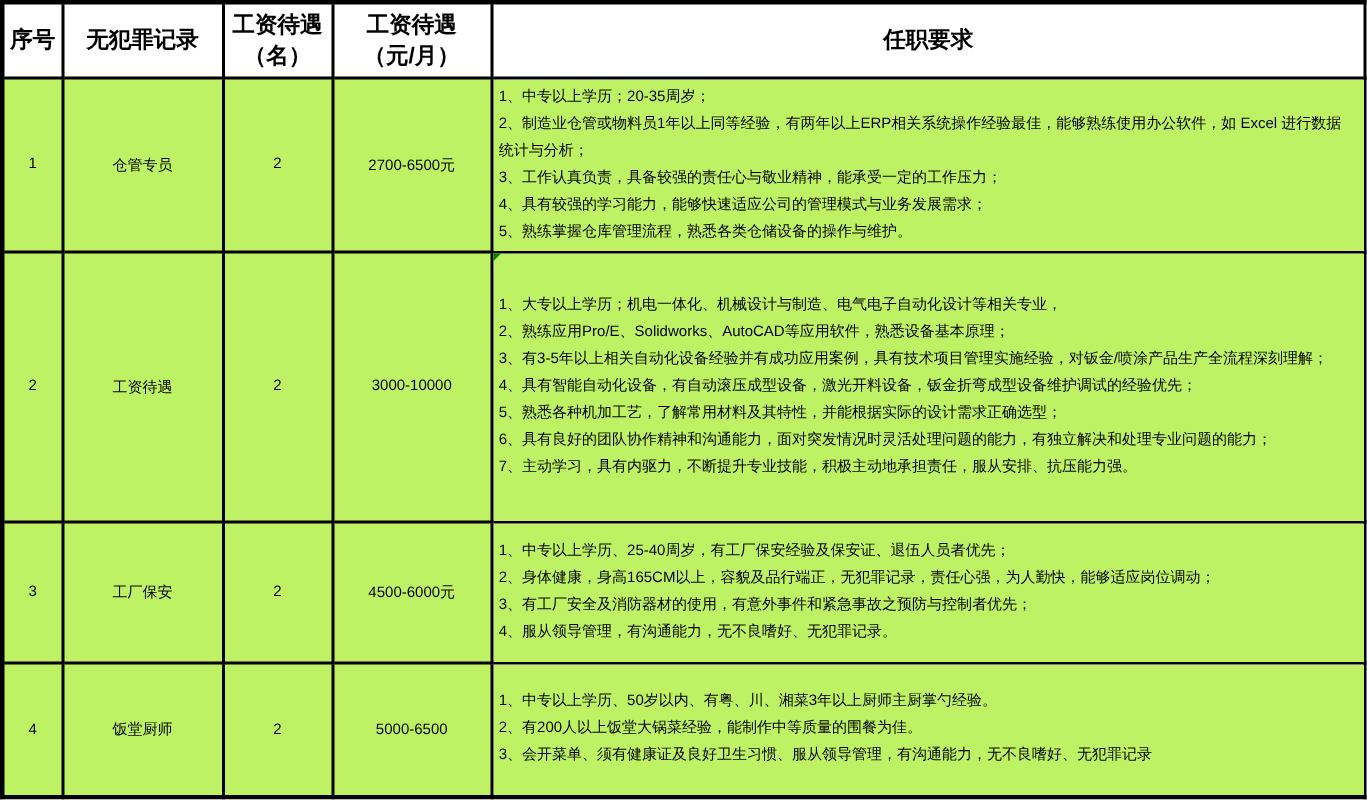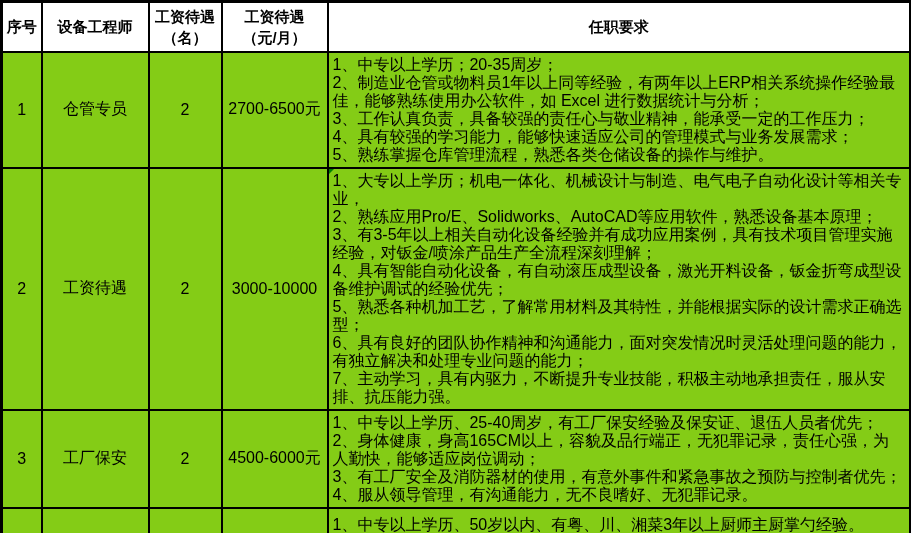--- a/index.html
+++ b/index.html
@@ -36,22 +36,22 @@
     font-size: 15px;
     text-align: center;
     vertical-align: middle;
     white-space: pre-line;
     line-height: 1.4;
     padding: 2px;
     background: #ffffff;
   }
   td {
     vertical-align: middle;
-    font-size: 16px;
-    background: #84cc16;
+    font-size: 10px;
+    background: #bef264;
   }
   td.c {
     text-align: center;
     padding: 2px;
   }
   td.req {
     text-align: left;
     padding: 3px 5px 3px 4px;
     line-height: 18px;
     white-space: pre-wrap;
@@ -75,21 +75,21 @@
     <colgroup>
       <col style="width:40px">
       <col style="width:107px">
       <col style="width:73px">
       <col style="width:106px">
       <col style="width:583px">
     </colgroup>
     <thead>
       <tr style="height:50px">
         <th>序号</th>
-        <th>设备工程师</th>
+        <th>无犯罪记录</th>
         <th>工资待遇
 （名）</th>
         <th>工资待遇
 （元/月）</th>
         <th>任职要求</th>
       </tr>
     </thead>
     <tbody>
       <tr style="height:103px">
         <td class="c">1</td>

